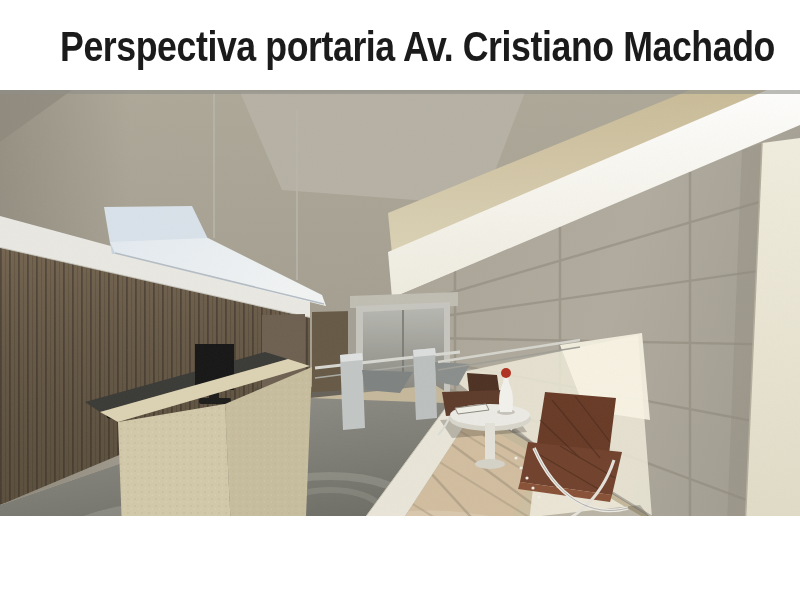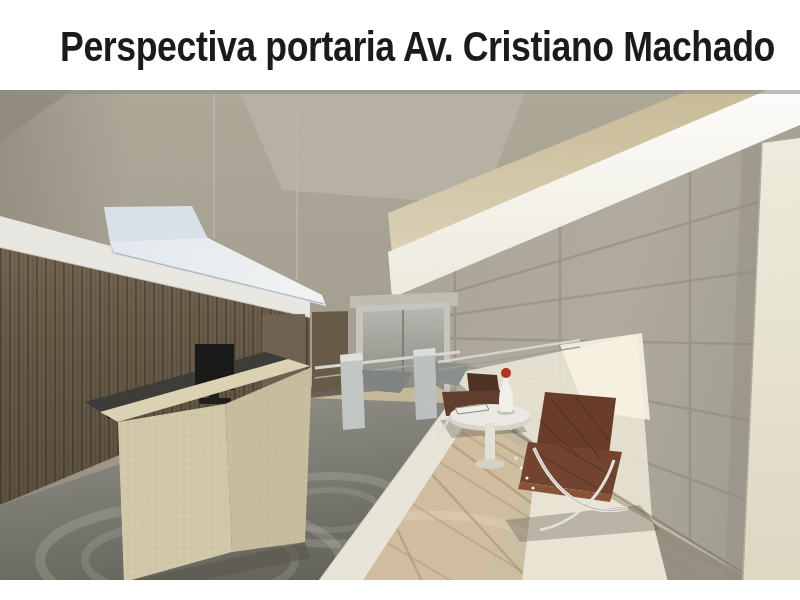--- a/index.html
+++ b/index.html
@@ -1,16 +1,16 @@
 <!DOCTYPE html>
 <html><head>
 <meta charset="utf-8">
 <style>
   html,body{margin:0;padding:0;background:#ffffff;}
-  .page{position:relative;width:800px;height:580px;background:#ffffff;overflow:hidden;
+  .page{position:relative;width:800px;height:516px;background:#ffffff;overflow:hidden;
         font-family:"Liberation Sans",sans-serif;}
   .slide-title{position:absolute;top:24px;left:0;width:800px;text-align:center;
         font-weight:bold;font-size:42px;line-height:1.1;color:#1b1b1b;white-space:nowrap;
         transform:scaleX(0.85);transform-origin:50% 50%;letter-spacing:-0.5px;}
   .photo{position:absolute;top:90px;left:0;width:800px;height:508px;overflow:hidden;
         filter:blur(0.4px) saturate(0.95);}
   .photo svg{display:block;}
 </style>
 </head>
 <body>

